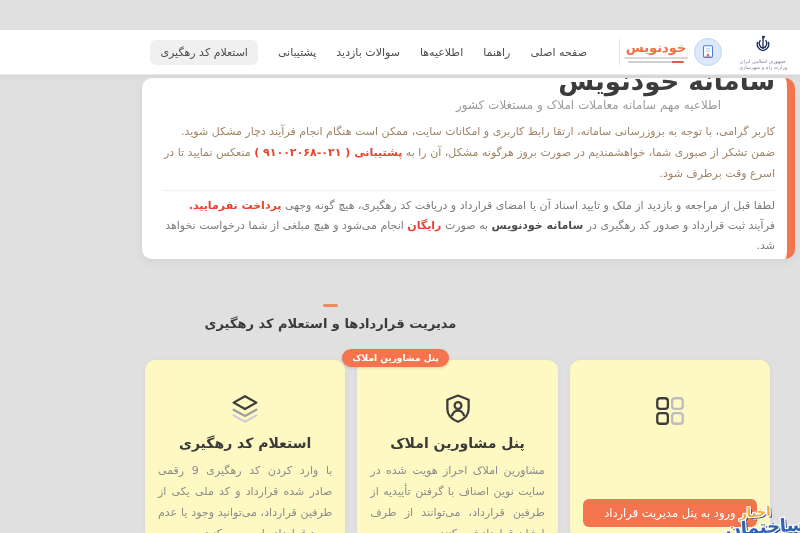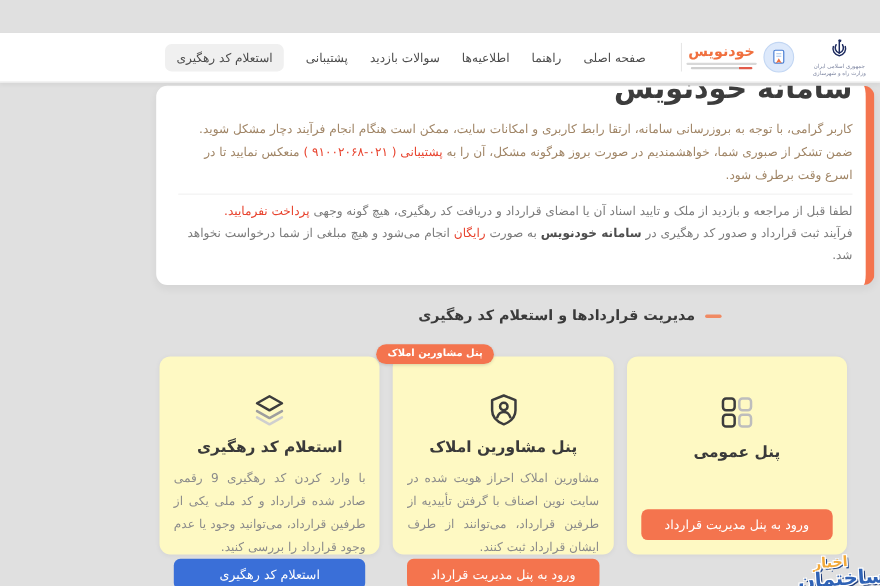--- a/index.html
+++ b/index.html
@@ -55,25 +55,25 @@
     text-align:right; margin-top:-14px;
   }
   .panel .subtitle { font-size:12px; color:#9b9b9b; text-align:right; padding-left:52px; text-align:left; direction:rtl; }
   .subtitle-row { display:flex; justify-content:flex-start; }
   .subtitle-row .subtitle { margin-right:54px; }
   .alert-area { margin-top:9px; }
   .alert-line { font-size:11px; line-height:21px; color:#a08566; text-align:right; }
   .panel-divider { border:none; border-top:1px solid #f1f1f1; margin:6px 0 5px; }
   .para { font-size:11px; line-height:20px; color:#7b7b7b; text-align:right; }
   .seg-b { font-weight:bold; color:#4e4e4e; }
-  .seg-r { font-weight:normal; color:#e8432e; }
+  .seg-r { font-weight:bold; color:#e8432e; }
   
   .section-head {
-    margin:21px 144px 0 5px;
-    display:flex; align-items:center; gap:9px;
+    margin:45px 144px 0 5px;
+    display:flex; align-items:center; gap:9px;flex-direction:column;
   }
   .section-dash { width:15px; height:3px; border-radius:2px; background:#f08a63; flex:none; }
   .section-title { font-size:13px; font-weight:bold; color:#3a3a3a; }
   
   .cards {
     margin:29px 30px 0 145px;
     display:grid;
     grid-template-columns:repeat(3,1fr);
     gap:12px;
   }
@@ -163,20 +163,23 @@
     <a class="nav-link">راهنما</a>
     <a class="nav-link">اطلاعیه‌ها</a>
     <a class="nav-link">سوالات بازدید</a>
     <a class="nav-link">پشتیبانی</a>
     <a class="nav-link pill">استعلام کد رهگیری</a>
   </nav>
 </div>
 
 <div class="panel">
   <h1>سامانه خودنویس</h1>
+  <div class="subtitle-row">
+    <div class="subtitle">اطلاعیه مهم سامانه معاملات املاک و مستغلات کشور</div>
+  </div>
   <div class="alert-area">
     <p class="alert-line"><span>کاربر گرامی، با توجه به بروزرسانی سامانه، ارتقا رابط کاربری و امکانات سایت، ممکن است هنگام انجام فرآیند دچار مشکل شوید.</span></p>
     <p class="alert-line"><span>ضمن تشکر از صبوری شما، خواهشمندیم در صورت بروز هرگونه مشکل، آن را به </span><span class="seg-r">پشتیبانی ( ۰۲۱-۹۱۰۰۲۰۶۸ )</span><span> منعکس نمایید تا در اسرع وقت برطرف شود.</span></p>
   </div>
   <hr class="panel-divider">
   <p class="para"><span>لطفا قبل از مراجعه و بازدید از ملک و تایید اسناد آن یا امضای قرارداد و دریافت کد رهگیری، هیچ گونه وجهی </span><span class="seg-r">پرداخت نفرمایید.</span></p>
   <p class="para"><span>فرآیند ثبت قرارداد و صدور کد رهگیری در </span><span class="seg-b">سامانه خودنویس</span><span> به صورت </span><span class="seg-r">رایگان</span><span> انجام می‌شود و هیچ مبلغی از شما درخواست نخواهد شد.</span></p>
   <p class="para"></p>
 
 </div>
@@ -190,21 +193,20 @@
 
   <div class="card">
     <div class="card-icon">
       <svg viewBox="0 0 24 24" width="34" height="34" fill="none" stroke-width="1.6" stroke-linejoin="round">
         <rect x="3" y="3" width="7.5" height="7.5" rx="2" stroke="#3c3c3c"></rect>
         <rect x="13.5" y="3" width="7.5" height="7.5" rx="2" stroke="#bdbdbd"></rect>
         <rect x="3" y="13.5" width="7.5" height="7.5" rx="2" stroke="#3c3c3c"></rect>
         <rect x="13.5" y="13.5" width="7.5" height="7.5" rx="2" stroke="#bdbdbd"></rect>
       </svg>
     </div>
-    <div class="card-title">پنل عمومی</div>
     <button class="card-btn btn-orange">ورود به پنل مدیریت قرارداد</button>
   </div>
 
   <div class="card">
     <span class="card-badge">پنل مشاورین املاک</span>
     <div class="card-icon">
       <svg viewBox="0 0 24 24" width="34" height="34" fill="none" stroke="#3c3c3c" stroke-width="1.6" stroke-linejoin="round" stroke-linecap="round">
         <path d="M12 2.5 l7.5 3 v6.5 c0 4.5 -3.5 7.5 -7.5 9 c-4 -1.5 -7.5 -4.5 -7.5 -9 v-6.5 z"></path>
         <circle cx="12" cy="9.5" r="2.4"></circle>
         <path d="M7.8 16.5 c0.8 -2.4 2.4 -3.4 4.2 -3.4 c1.8 0 3.4 1 4.2 3.4"></path>

